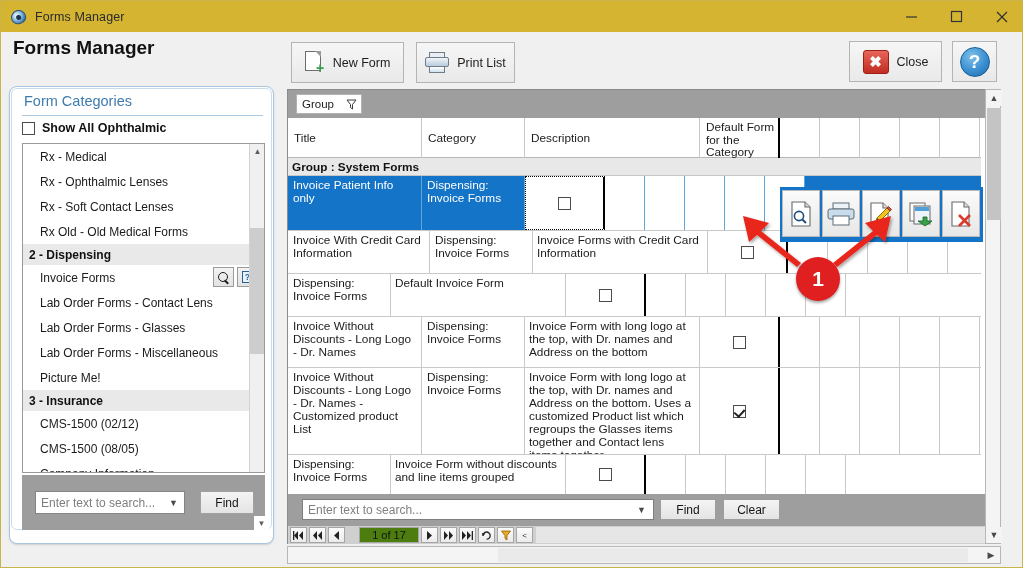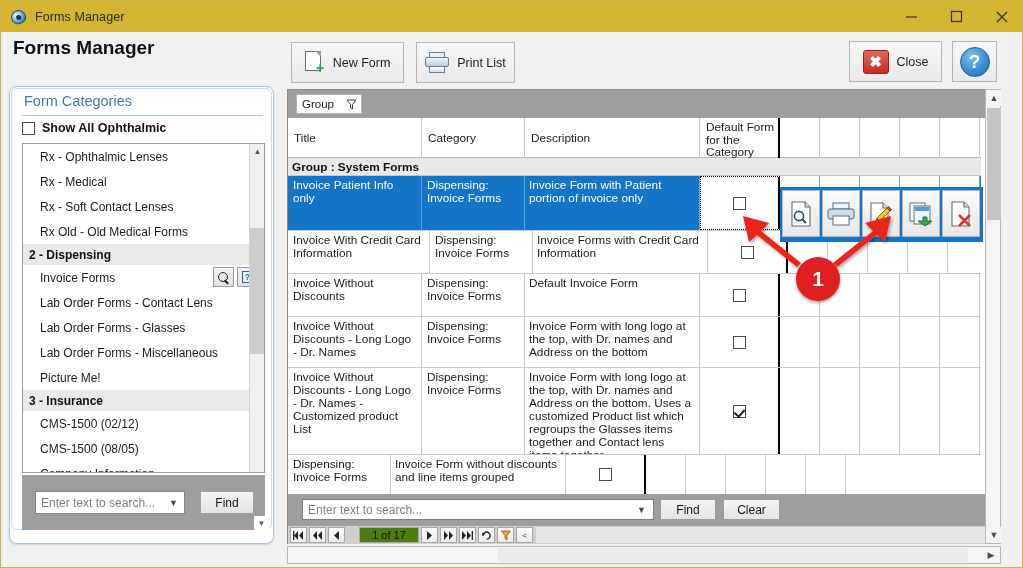--- a/index.html
+++ b/index.html
@@ -449,24 +449,24 @@
       <div id="fc-rule"></div>
 
       <div id="show-all-row">
         <span class="cbx"></span>
         <span id="show-all-label">Show All Ophthalmic</span>
       </div>
 
       <div id="cat-list-box">
         <div id="cat-list">
             <div class="cat-item">
+              <span>Rx - Medical</span>
+            </div>
+            <div class="cat-item">
               <span>Rx - Ophthalmic Lenses</span>
-            </div>
-            <div class="cat-item">
-              <span>Rx - Medical</span>
             </div>
             <div class="cat-item">
               <span>Rx - Soft Contact Lenses</span>
             </div>
             <div class="cat-item">
               <span>Rx Old - Old Medical Forms</span>
             </div>
             <div class="cat-item group">
               <span>2 - Dispensing</span>
             </div>
@@ -566,21 +566,20 @@
         </svg>
       </div>
     </div>
 
     <div id="group-row">Group : System Forms</div>
 
     <div id="rows-area">
         <div class="grow sel" style="height: 55px;">
           <div class="cell" style="width: 134px;">Invoice Patient Info only</div>
           <div class="cell" style="width: 103px;">Dispensing: Invoice Forms</div>
-          <div class="cell desc" style="width: 175px;">Invoice Form with  Patient portion of invoice only</div>
           <div class="cell defcol" style="width: 80px;">
             <span class="cbx"></span>
           </div>
           <div class="cell blank" style="width: 40px;"></div>
           <div class="cell blank" style="width: 40px;"></div>
           <div class="cell blank" style="width: 40px;"></div>
           <div class="cell blank" style="width: 40px;"></div>
           <div class="cell blank" style="width: 40px;"></div>
         </div>
         <div class="grow" style="height: 43px;">
@@ -590,21 +589,20 @@
           <div class="cell defcol" style="width: 80px;">
             <span class="cbx"></span>
           </div>
           <div class="cell blank" style="width: 40px;"></div>
           <div class="cell blank" style="width: 40px;"></div>
           <div class="cell blank" style="width: 40px;"></div>
           <div class="cell blank" style="width: 40px;"></div>
           <div class="cell blank" style="width: 40px;"></div>
         </div>
         <div class="grow" style="height: 43px;">
-          <div class="cell" style="width: 134px;">Invoice Without Discounts</div>
           <div class="cell" style="width: 103px;">Dispensing: Invoice Forms</div>
           <div class="cell desc" style="width: 175px;">Default Invoice Form</div>
           <div class="cell defcol" style="width: 80px;">
             <span class="cbx"></span>
           </div>
           <div class="cell blank" style="width: 40px;"></div>
           <div class="cell blank" style="width: 40px;"></div>
           <div class="cell blank" style="width: 40px;"></div>
           <div class="cell blank" style="width: 40px;"></div>
           <div class="cell blank" style="width: 40px;"></div>

